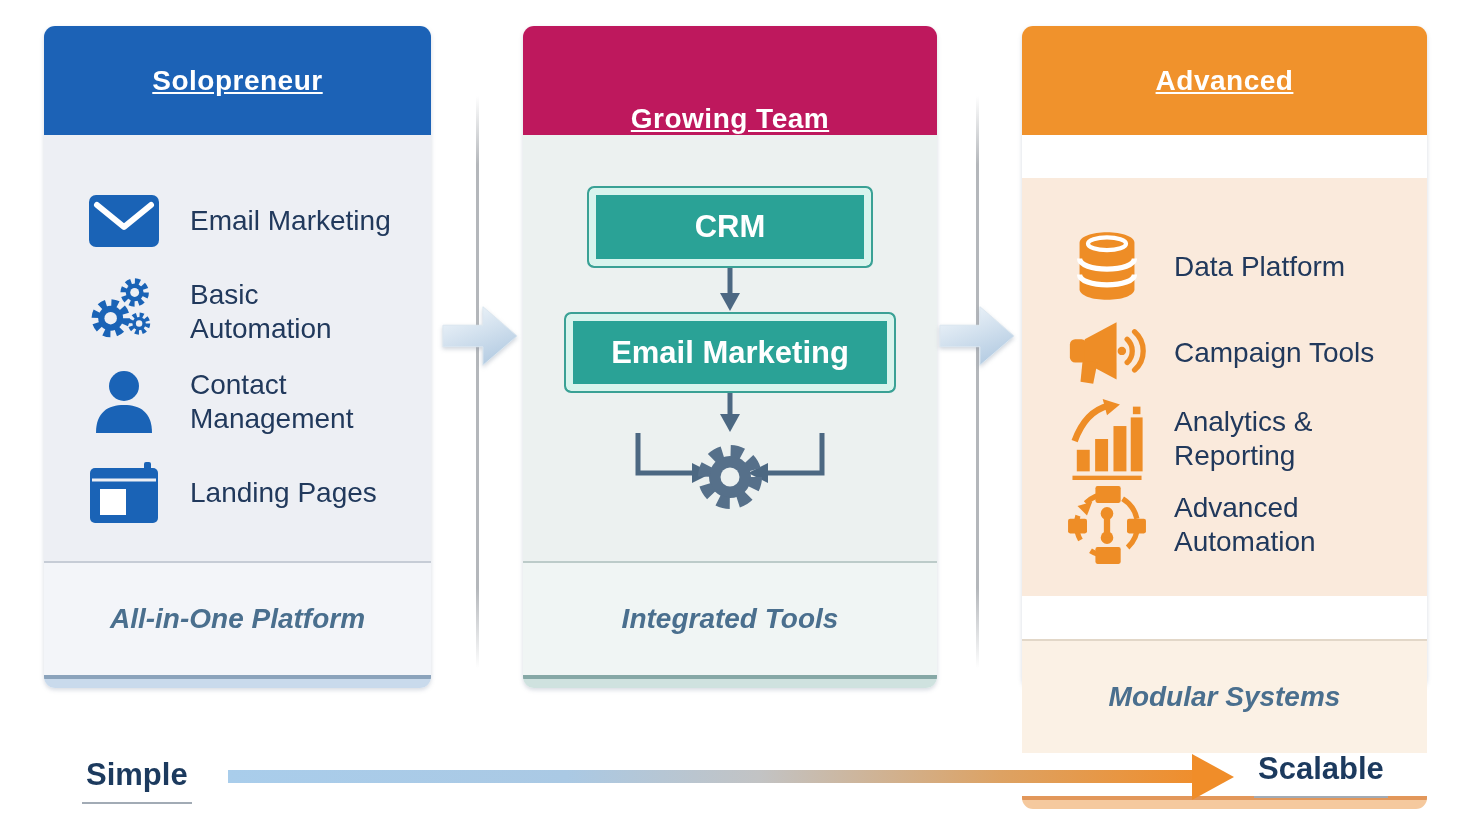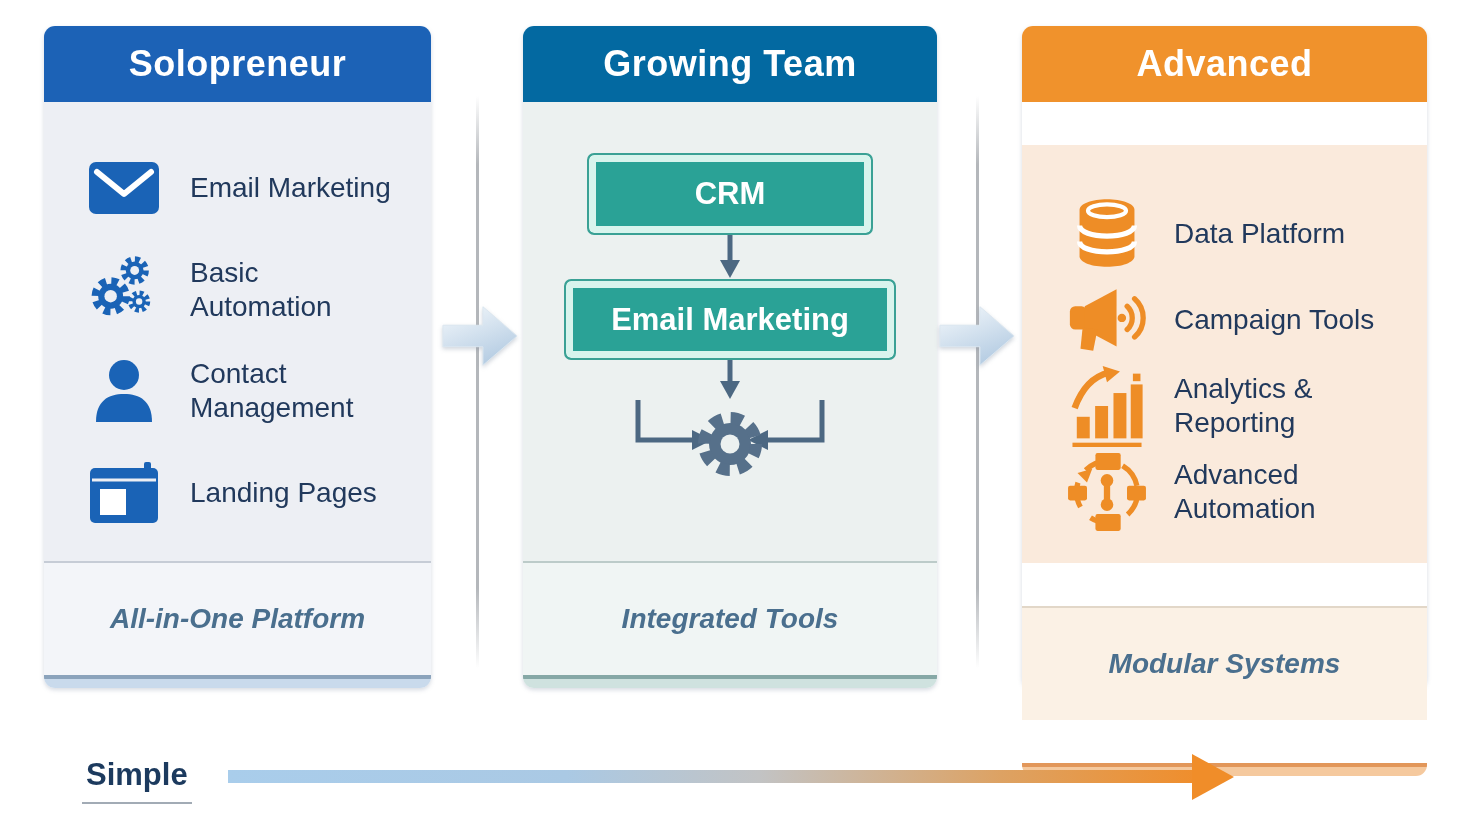--- a/index.html
+++ b/index.html
@@ -3,34 +3,34 @@
 <meta charset="utf-8">
 <style>
   html,body { margin:0; padding:0; background:#ffffff; }
   #canvas {
     position:relative; width:1460px; height:825px; background:#ffffff;
     font-family:"Liberation Sans", sans-serif; overflow:hidden;
   }
   
   .column { position:absolute; top:26px; height:662px; border-radius:11px;
             box-shadow:0 2px 4px rgba(110,125,150,.28); display:flex; flex-direction:column; }
-  .col-header { height:76px; flex:none; border-radius:11px 11px 0 0;
+  .col-header { height:109px; flex:none; border-radius:11px 11px 0 0;
                 display:flex; align-items:center; justify-content:center;
-                color:#ffffff; font-size:36px; font-weight:700; letter-spacing:.5px; }
+                color:#ffffff; font-size:28px; font-weight:700; letter-spacing:.5px;text-decoration:underline; }
   .col-body   { flex:1 1 auto; display:flex; flex-direction:column; }
   .col-footer { height:112px; flex:none; display:flex; align-items:center; justify-content:center; }
   .footer-text{ font-style:italic; font-weight:700; font-size:28px; color:#4a6f8e; }
   .col-bar    { height:13px; flex:none; border-radius:0 0 11px 11px; }
 
   #col-solopreneur { left:44px;  width:387px; }
   #col-growing     { left:523px; width:414px; }
   #col-advanced    { left:1022px;width:405px;gap:43px; }
 
   #col-solopreneur .col-header { background:#1c62b6; }
-  #col-growing     .col-header { background:#0369a1; }
+  #col-growing     .col-header { background:#be185d;align-items:flex-end; }
   #col-advanced    .col-header { background:#f0922c; }
 
   #col-solopreneur .col-body { background:#edeff4; }
   #col-growing     .col-body { background:#ecf1f0; }
   #col-advanced    .col-body { background:#faeadc; }
 
   #col-solopreneur .col-footer { background:#f3f5f9; border-top:2px solid #c6ccd6; }
   #col-growing     .col-footer { background:#f0f5f4; border-top:2px solid #bccbc9; }
   #col-advanced    .col-footer { background:#fbf1e5; border-top:2px solid #e2d7c8; }
 
@@ -280,14 +280,15 @@
     </div>
     <div class="col-footer">
       <span class="footer-text">Modular Systems</span>
     </div>
     <div class="col-bar"></div>
   </section>
 
   <span class="axis-label" id="axis-simple">Simple</span>
   <div id="axis-bar"></div>
   <div id="axis-arrowhead"></div>
+  <span class="axis-label" id="axis-scalable">Scalable</span>
 
 </div>
 
 </body></html>

